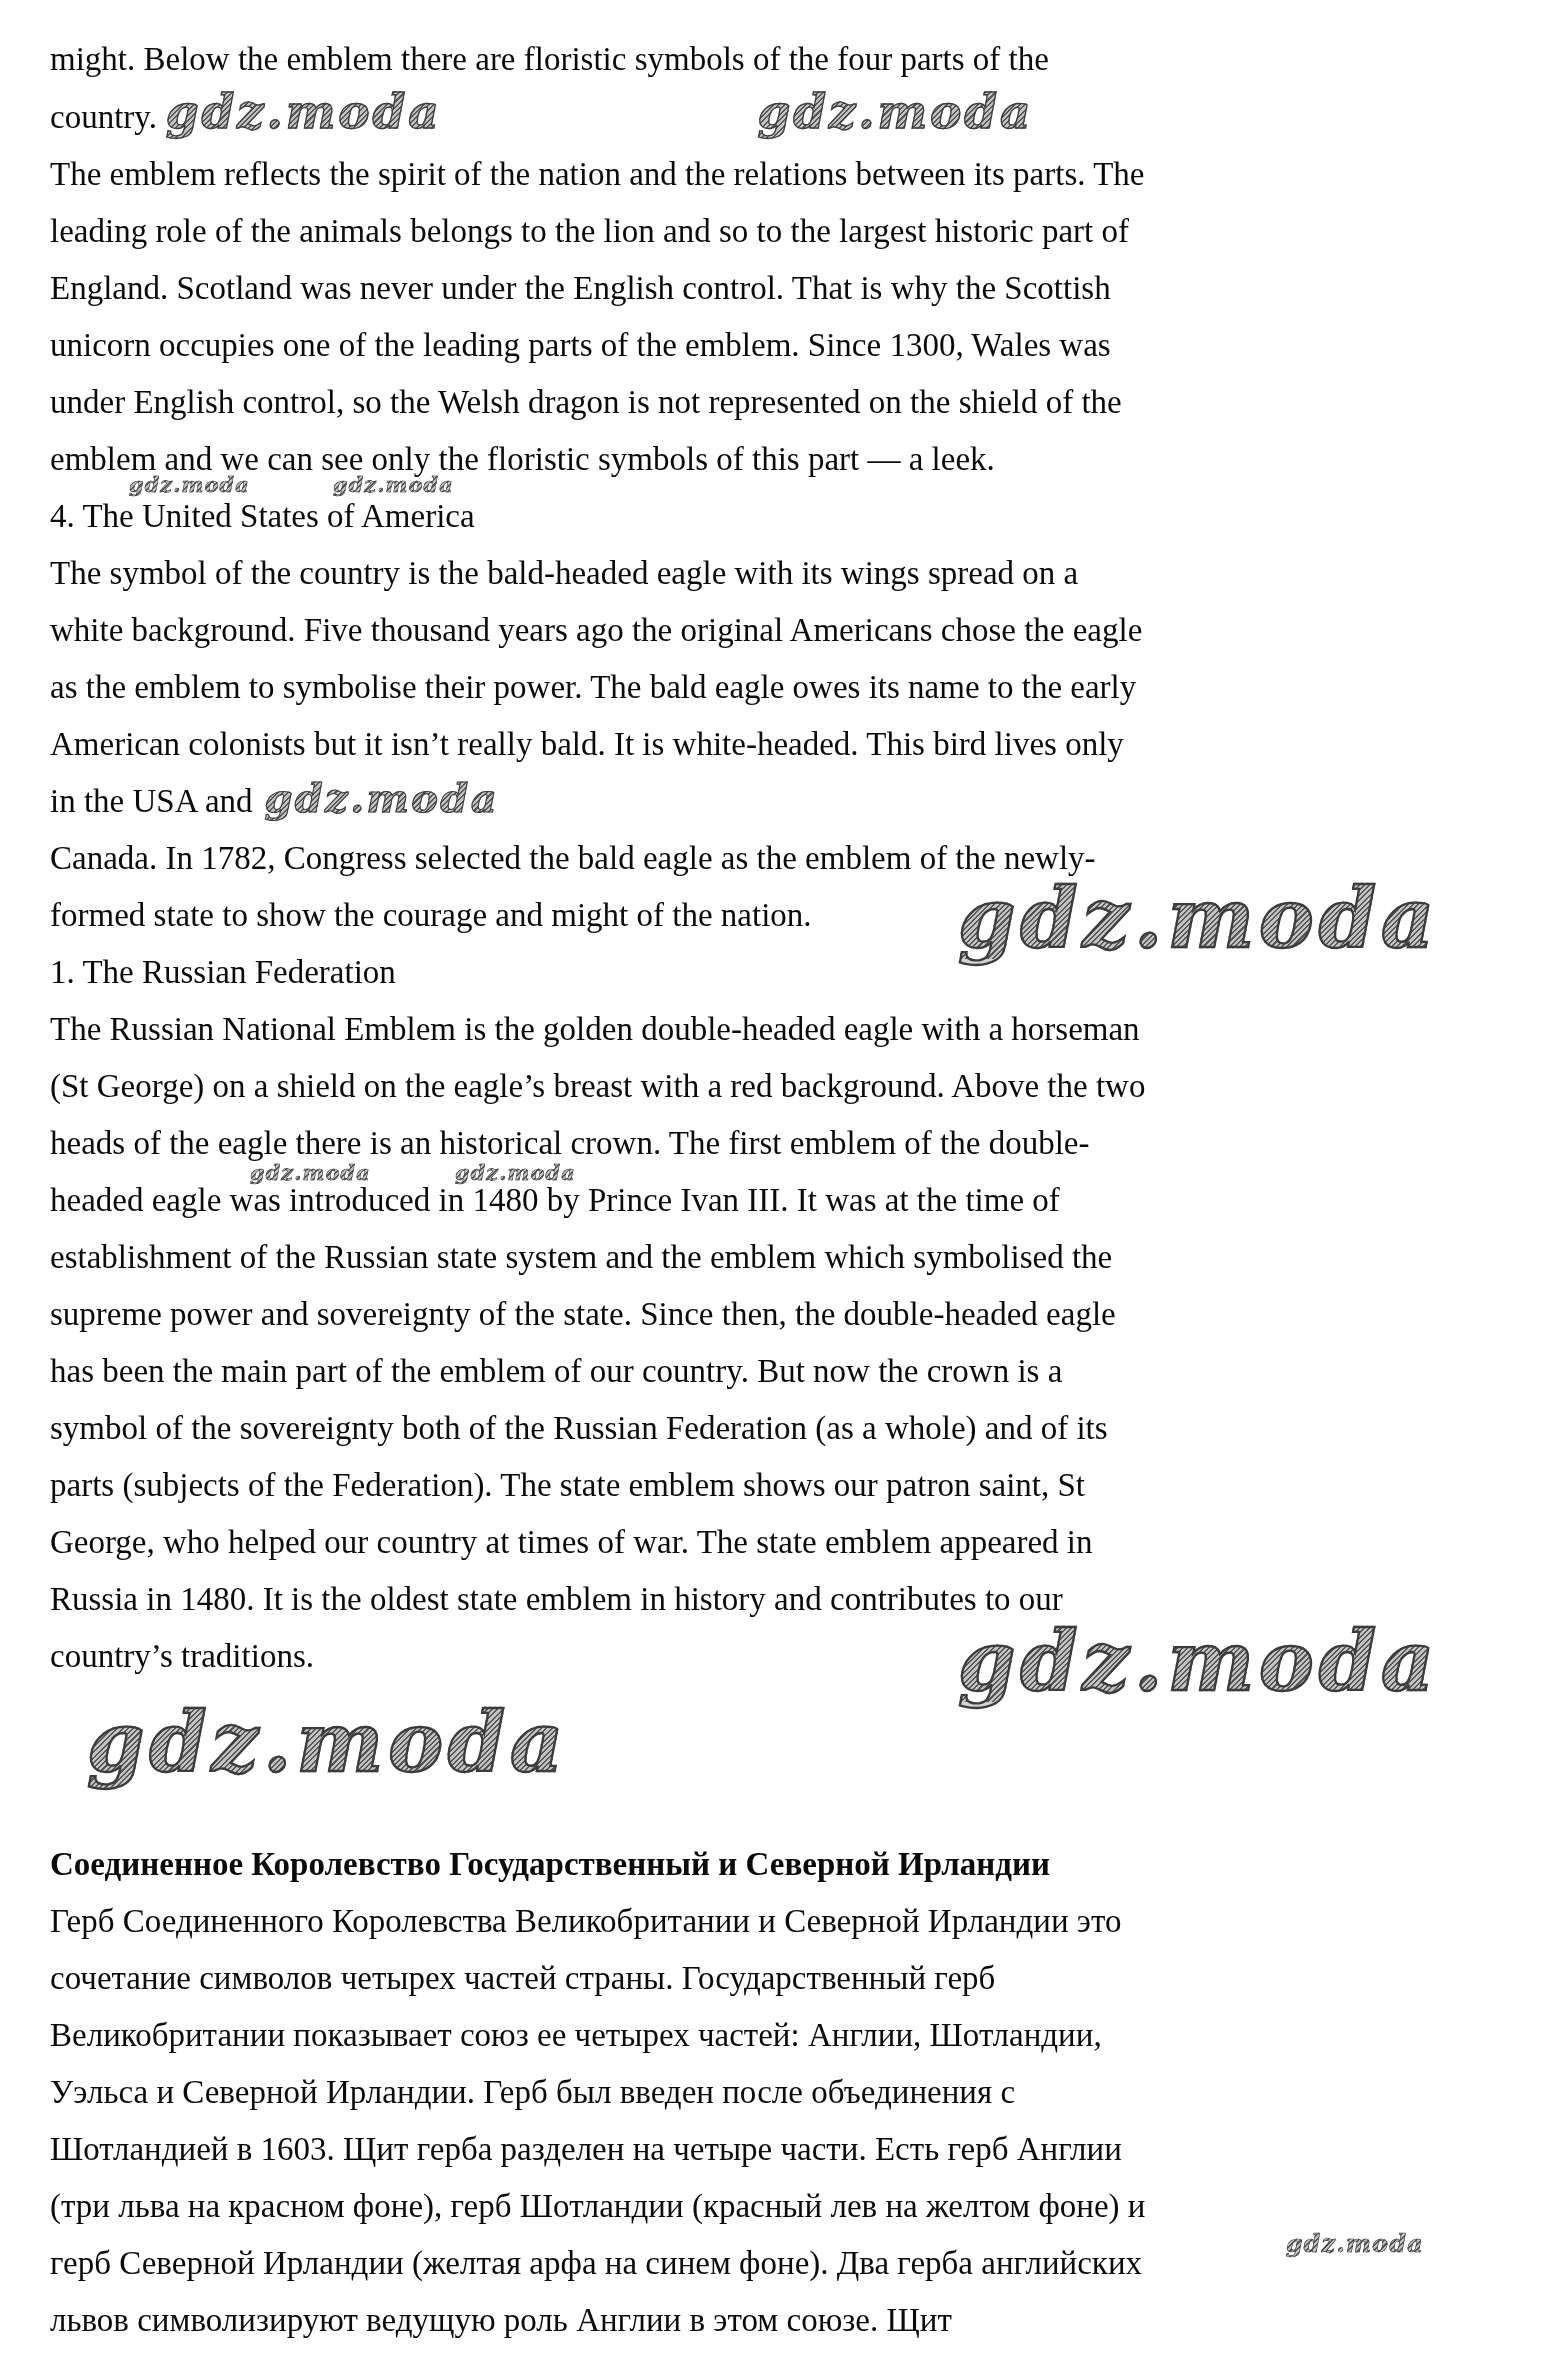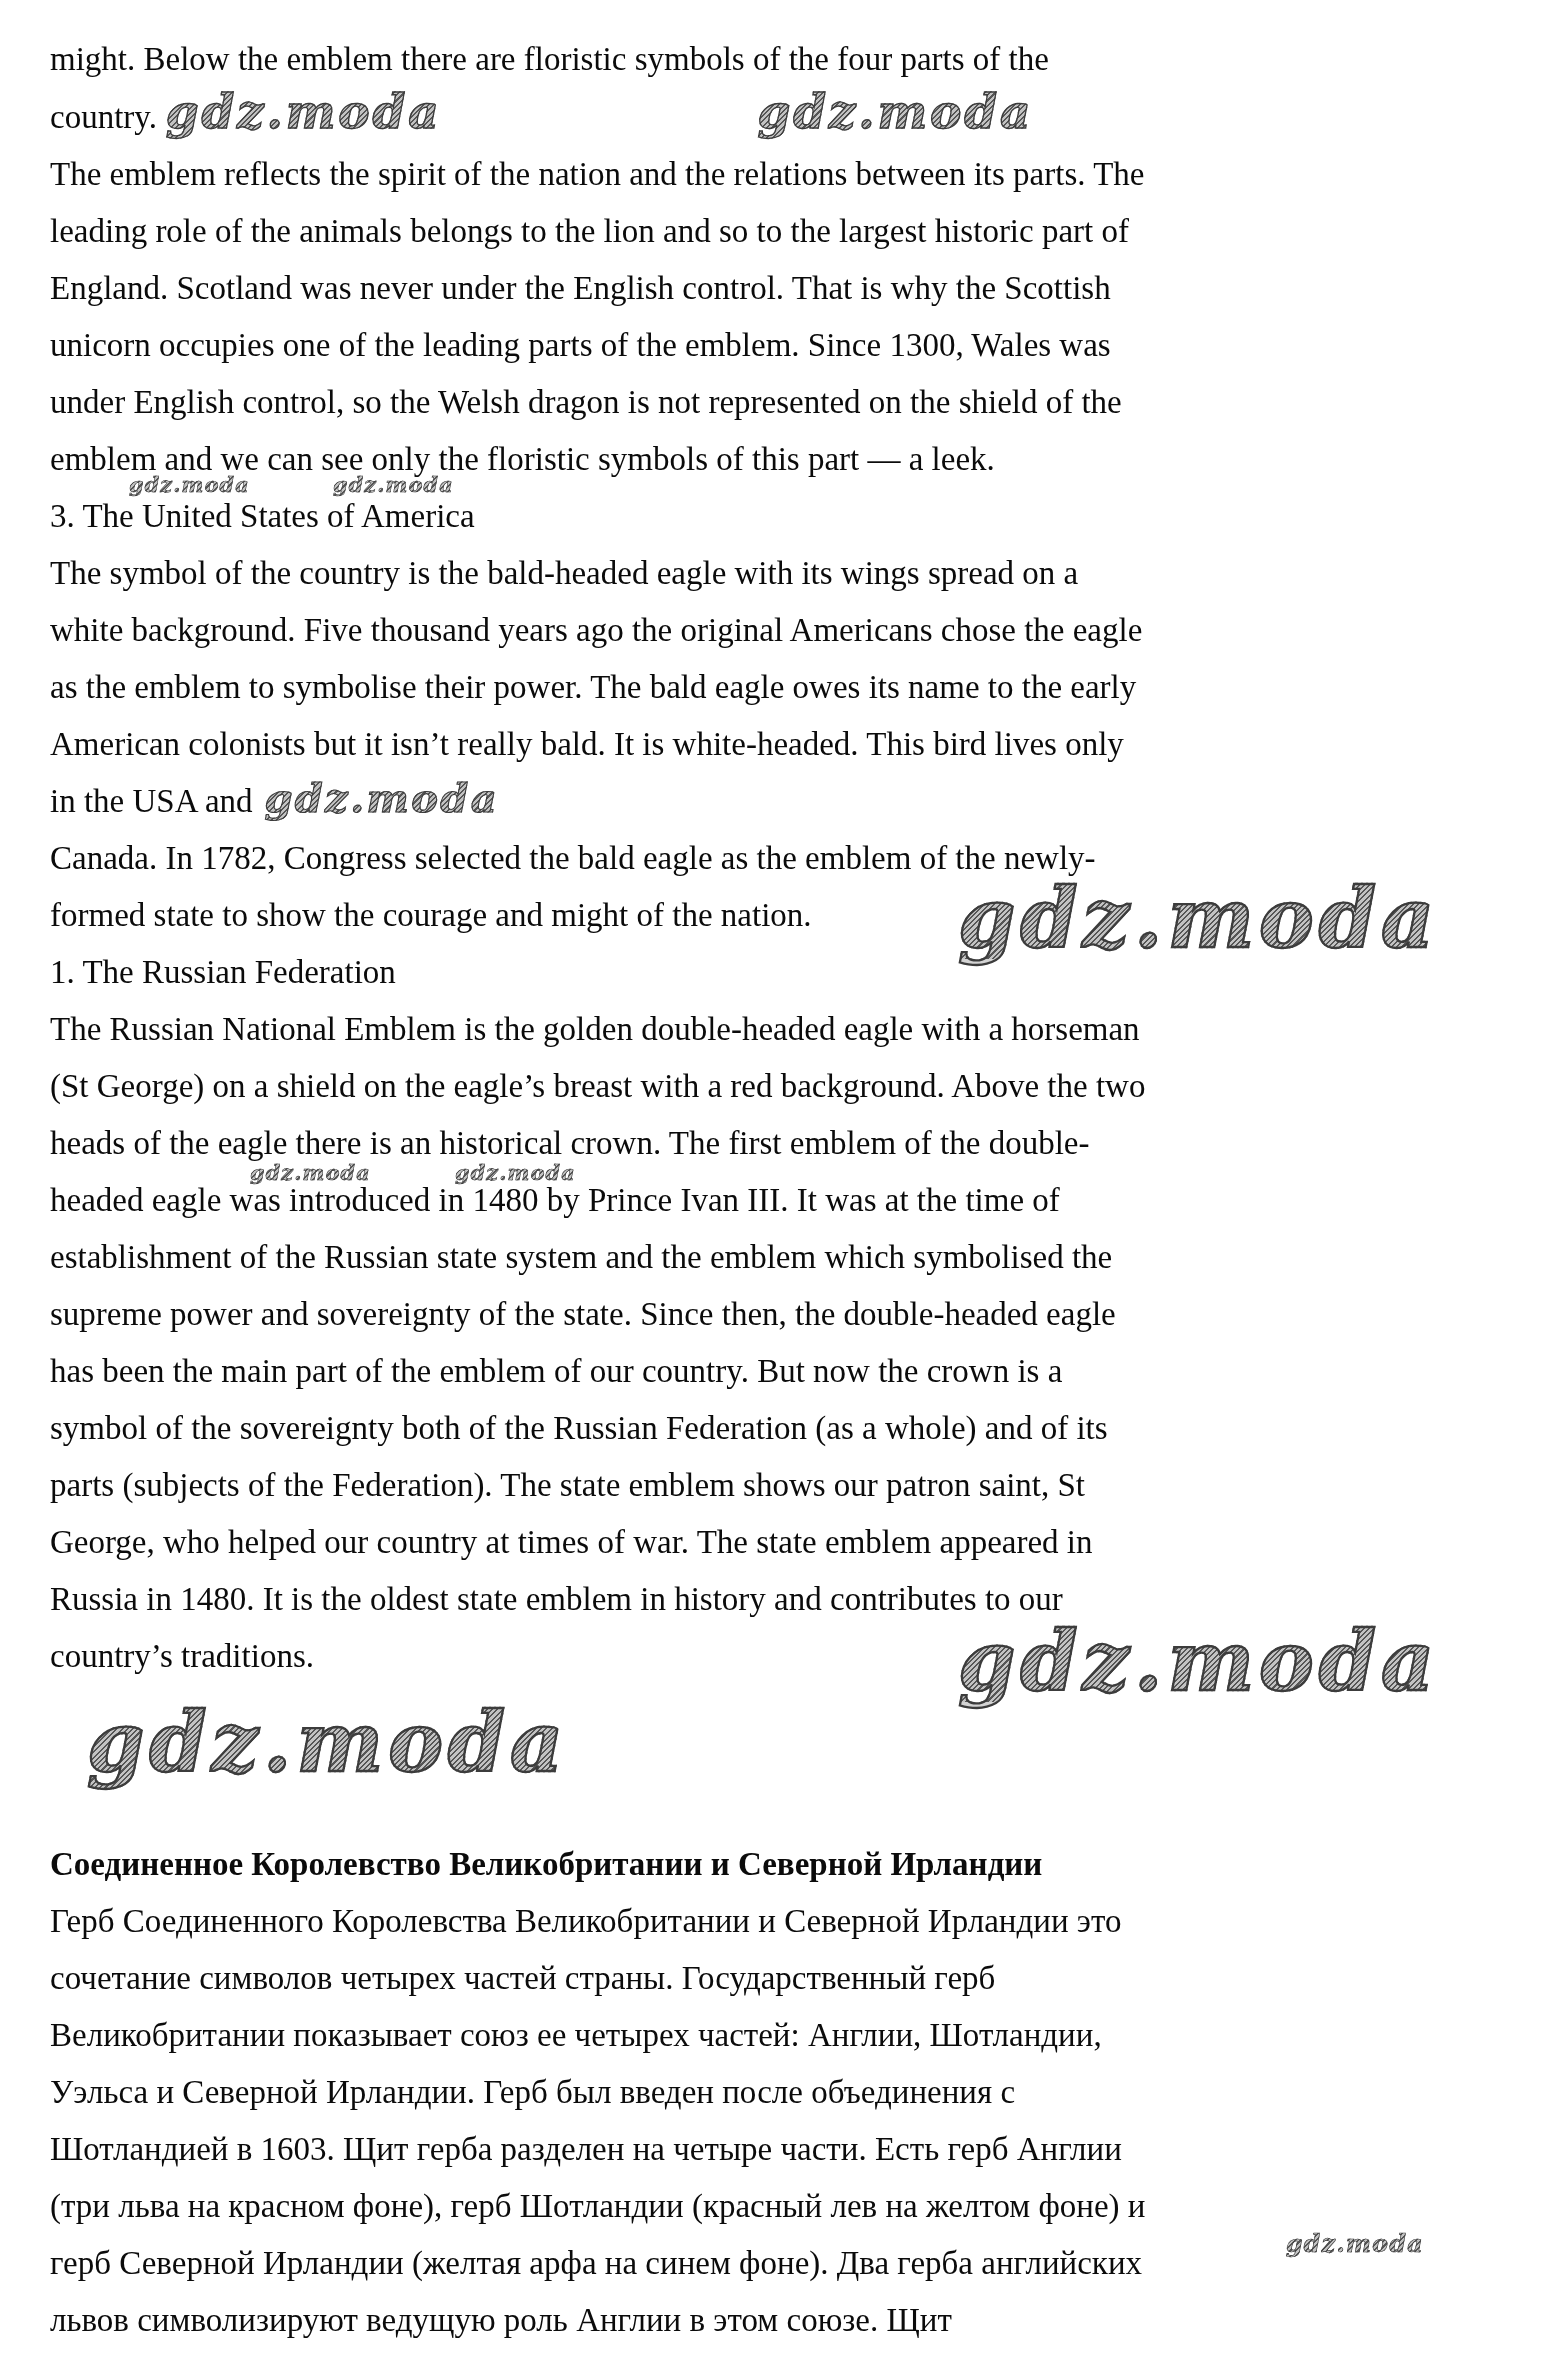--- a/index.html
+++ b/index.html
@@ -61,21 +61,21 @@
   <p><span class="txt">might. Below the emblem there are floristic symbols of the four parts of the
 country.</span><span class="wm wm-md">gdz.moda</span><span class="wm wm-md wm-md2">gdz.moda</span></p>
 
   <p><span class="txt">The emblem reflects the spirit of the nation and the relations between its parts. The
 leading role of the animals belongs to the lion and so to the largest historic part of
 England. Scotland was never under the English control. That is why the Scottish
 unicorn occupies one of the leading parts of the emblem. Since 1300, Wales was
 under English control, so the Welsh dragon is not represented on the shield of the
 emblem and we can see only the floristic symbols of this part — a leek.</span></p>
 
-  <p><span class="txt">3. The United States of America</span></p>
+  <p><span class="txt">4. The United States of America</span></p>
 
   <p><span class="txt">The symbol of the country is the bald-headed eagle with its wings spread on a
 white background. Five thousand years ago the original Americans chose the eagle
 as the emblem to symbolise their power. The bald eagle owes its name to the early
 American colonists but it isn’t really bald. It is white-headed. This bird lives only
 in the USA and</span><span class="wm wm-in">gdz.moda</span><span class="txt">
 Canada. In 1782, Congress selected the bald eagle as the emblem of the newly-
 formed state to show the courage and might of the nation.</span></p>
 
   <p><span class="txt">1. The Russian Federation</span></p>
@@ -89,21 +89,21 @@
 has been the main part of the emblem of our country. But now the crown is a
 symbol of the sovereignty both of the Russian Federation (as a whole) and of its
 parts (subjects of the Federation). The state emblem shows our patron saint, St
 George, who helped our country at times of war. The state emblem appeared in
 Russia in 1480. It is the oldest state emblem in history and contributes to our
 country’s traditions.</span></p>
 
   <span class="wm wm-block">gdz.moda</span>
 
   <div class="ru-section">
-    <p class="bold"><span class="txt">Соединенное Королевство Великобритании и Северной Ирландии</span></p>
+    <p class="bold"><span class="txt">Соединенное Королевство Государственный и Северной Ирландии</span></p>
     <p><span class="txt">Герб Соединенного Королевства Великобритании и Северной Ирландии это
 сочетание символов четырех частей страны. Государственный герб
 Великобритании показывает союз ее четырех частей: Англии, Шотландии,
 Уэльса и Северной Ирландии. Герб был введен после объединения с
 Шотландией в 1603. Щит герба разделен на четыре части. Есть герб Англии
 (три льва на красном фоне), герб Шотландии (красный лев на желтом фоне) и
 герб Северной Ирландии (желтая арфа на синем фоне). Два герба английских
 львов символизируют ведущую роль Англии в этом союзе. Щит</span></p>
   </div>
 

